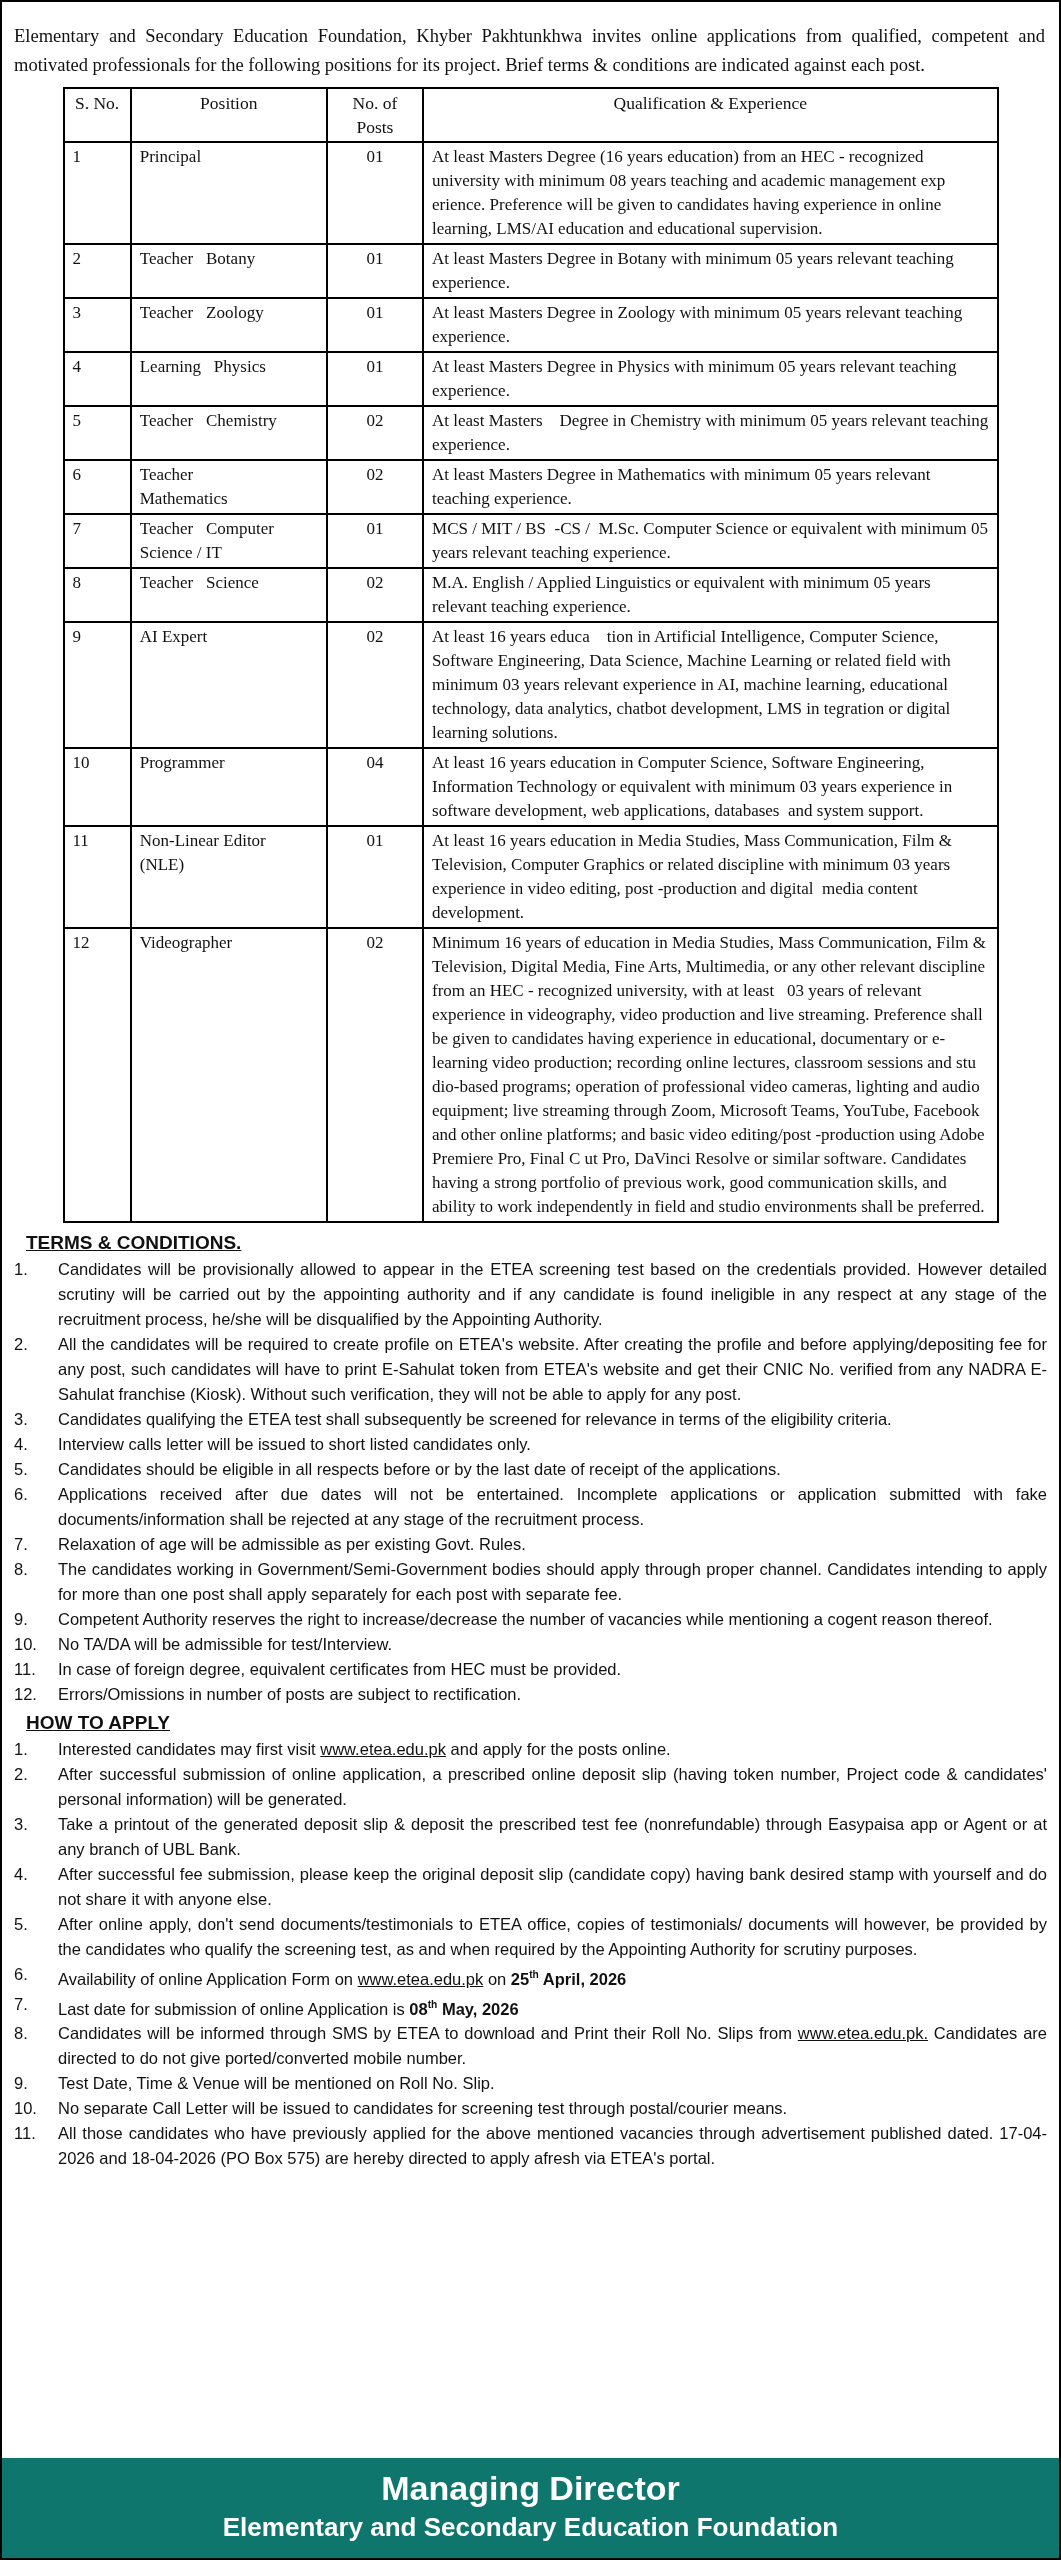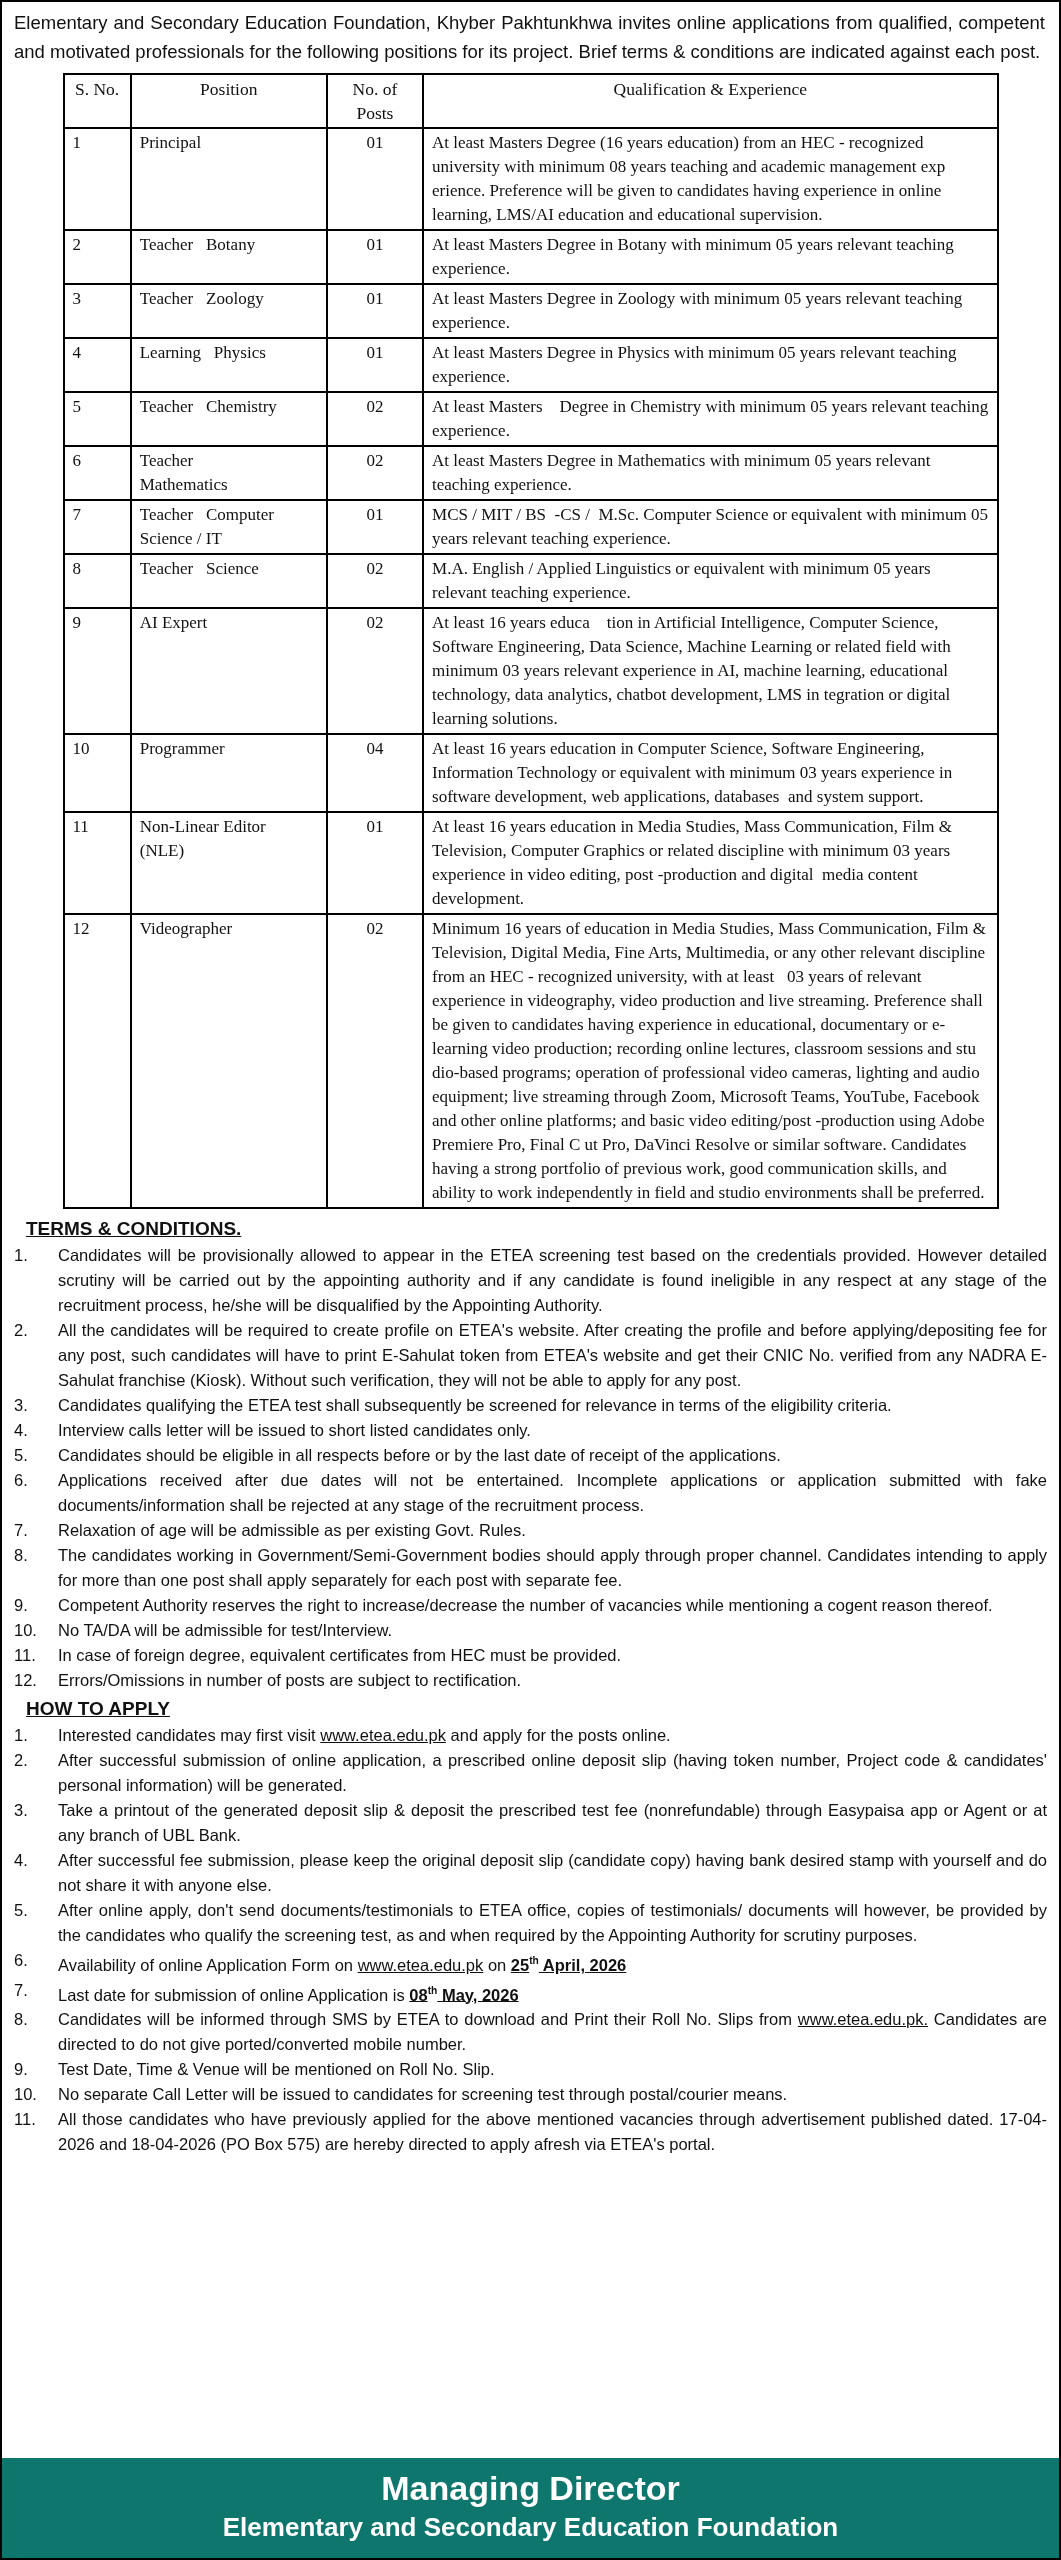--- a/index.html
+++ b/index.html
@@ -18,24 +18,24 @@
   .banner {
     background:#000; color:#fff;
     text-align:center;
     height:62px; line-height:62px;
     font-family:"Liberation Serif", serif;
     font-weight:bold; font-size:50px; letter-spacing:1px;
   }
 
   
   .intro {
-    font-family:Liberation Sans, sans-serif;
+    font-family:Liberation Serif, serif;
     font-size:18.5px; line-height:29px;
     text-align:justify;
-    padding:6px 14px 5px 12px;
+    padding:20px 14px 5px 12px;
   }
 
   
   table.positions {
     border-collapse:collapse;
     width:936px; margin:2px auto 4px auto;
     font-family:"Liberation Serif", serif;
     font-size:17px; color:#111;
     table-layout:fixed;
   }
@@ -70,21 +70,21 @@
   .li .num {
     flex:none; width:44px;
     font-size:16.5px; line-height:25px;
   }
   .li .txt {
     flex:1;
     font-size:16.5px; line-height:25px;
     text-align:justify;
   }
   .link { text-decoration:underline; }
-  .date { font-weight:bold; text-decoration:underline; }
+  .date { font-weight:bold; }
   .sup  { font-weight:bold; 
           vertical-align:super; font-size:0.62em; }
 
   
   .footer {
     margin-top:auto;
     background:#0f766e; color:#fff;
     text-align:center;
     padding:8px 0 14px 0;
     font-family:"Liberation Sans", sans-serif;

